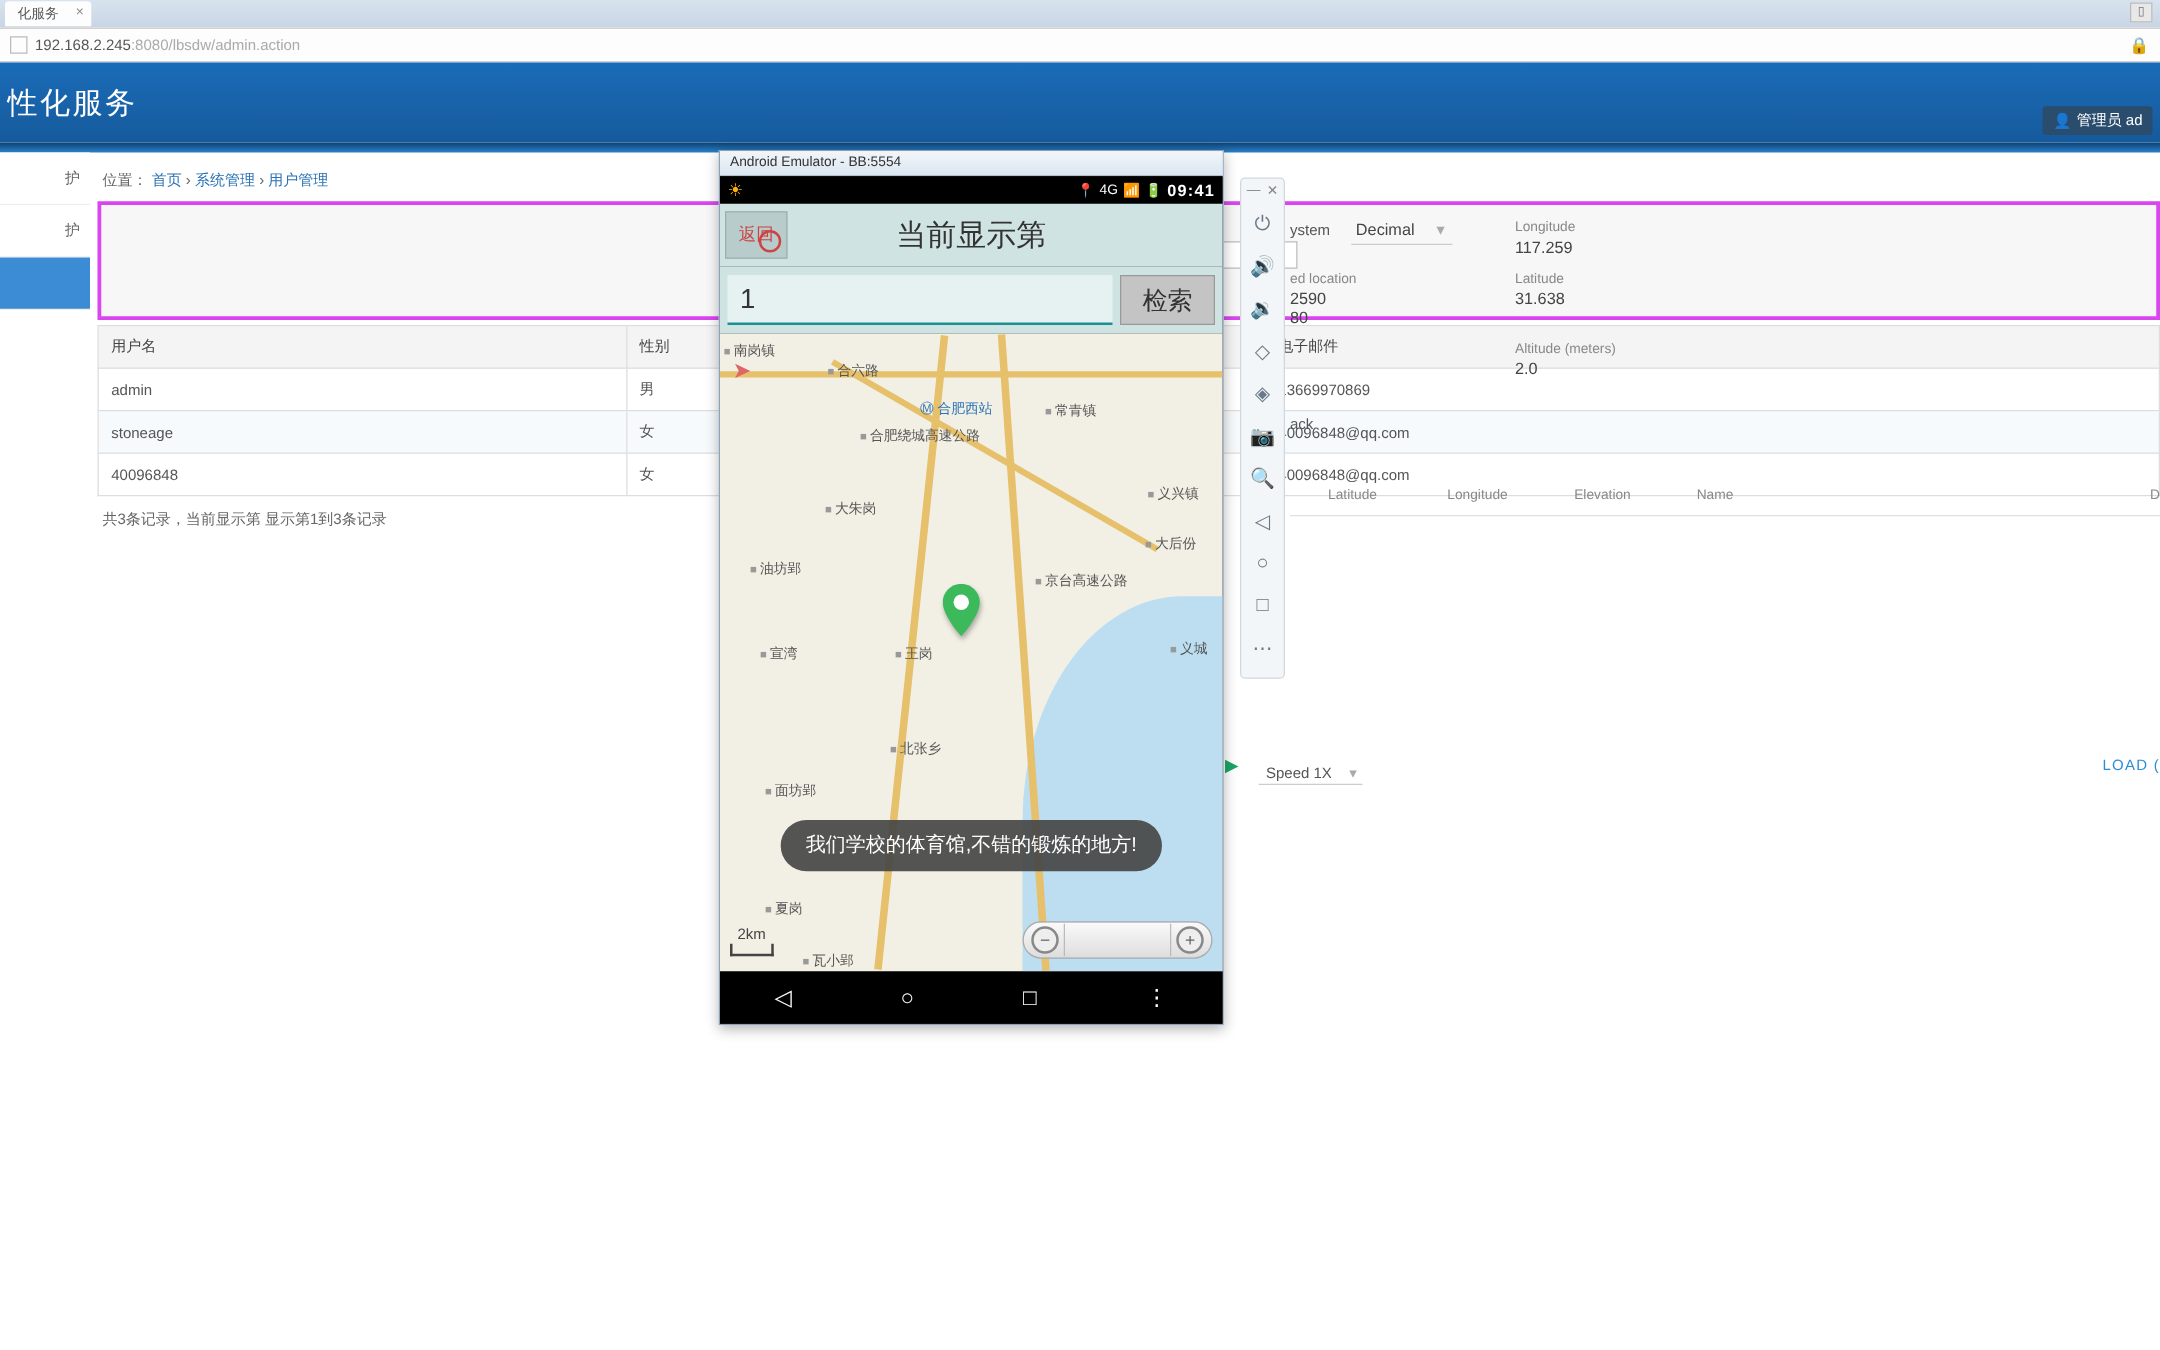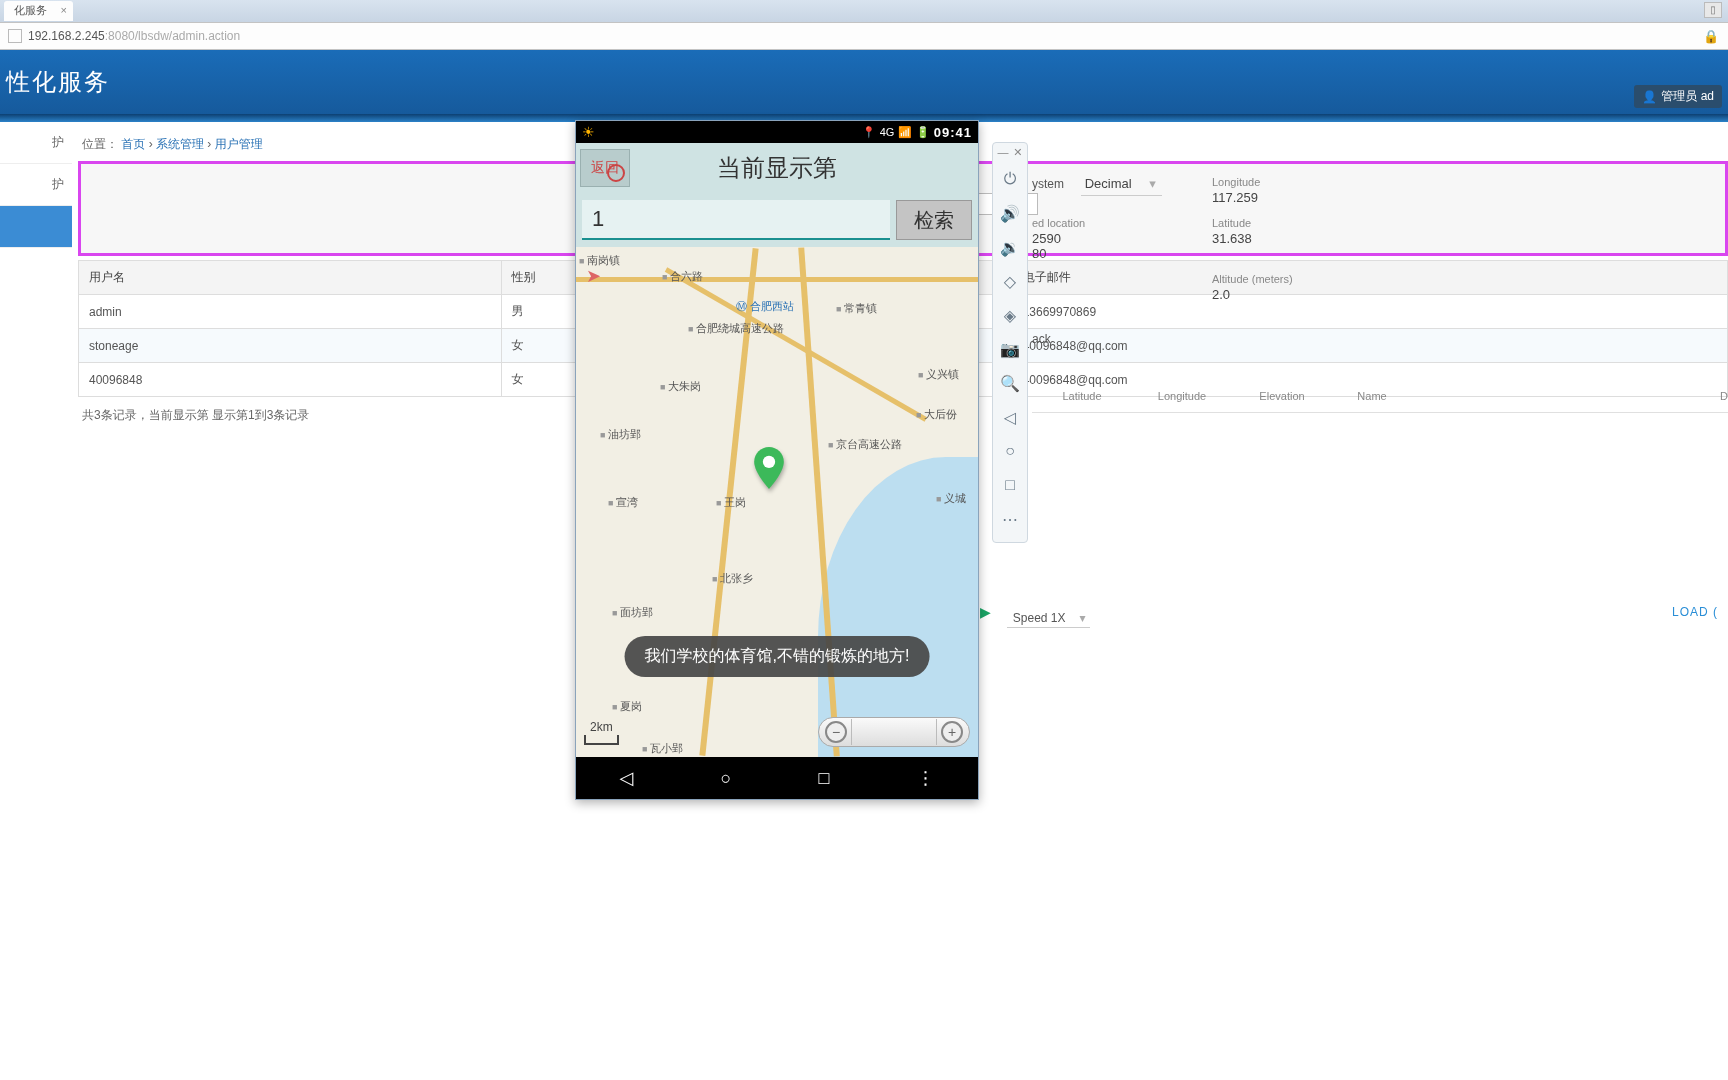--- a/index.html
+++ b/index.html
@@ -91,21 +91,21 @@
 .loc-select::after{ content:"▾"; position:absolute; right:6px; color:#aaa;}
 .loc-columns-head { display: flex; color: #888; font-size: 11px; border-bottom: 1px solid #e0e0e0; padding: 24px 0 10px; margin-top: 20px;}
 .loc-columns-head span:nth-child(1){ width: 100px; text-align: center;}
 .loc-columns-head span:nth-child(2){ width: 100px; text-align: center;}
 .loc-columns-head span:nth-child(3){ width: 100px; text-align: center;}
 .loc-columns-head span:nth-child(4){ width: 80px; text-align: center;}
 .loc-bottom { position: absolute; left: 980px; top: 596px; right: 0; display:flex; align-items:center; gap: 16px; font-size: 12px;}
 .loc-bottom .play { color: #1aa566; font-size: 14px; }
 .loc-bottom .speed { border-bottom: 1px solid #ccc; padding: 2px 24px 2px 6px; color:#555; position: relative; margin-top: 13px;}
 .loc-bottom .speed::after{content:"▾"; position:absolute; right:4px; color:#aaa;}
-.loc-bottom .load { margin-left: auto; margin-right: 10px; color: #2a8ed6; font-size: 12px; letter-spacing: 1px;}
+.loc-bottom .load { margin-left: auto; margin-right: 0; color: #2a8ed6; font-size: 12px; letter-spacing: 1px;}
 </style>
 </head>
 <body>
 
 <div class="browser-tabs">
   <div class="tab">
     <span>化服务</span>
     <span class="close">×</span>
   </div>
   <div class="browser-top-right">▯</div>
@@ -175,20 +175,21 @@
           <td>女</td>
           <td>25</td>
           <td>40096848@qq.com</td>
         </tr>
       </tbody>
   </table>
   <div class="pager">共3条记录，当前显示第  显示第1到3条记录</div>
 </div>
 
 <div class="emu-window">
+  <div class="emu-title">Android Emulator - BB:5554</div>
   <div class="emu-screen">
     <div class="statusbar">
       <span class="sun">☀</span>
       <div class="right">
         <span>📍</span>
         <span>4G</span>
         <span>📶</span>
         <span>🔋</span>
         <span class="clock">09:41</span>
       </div>

